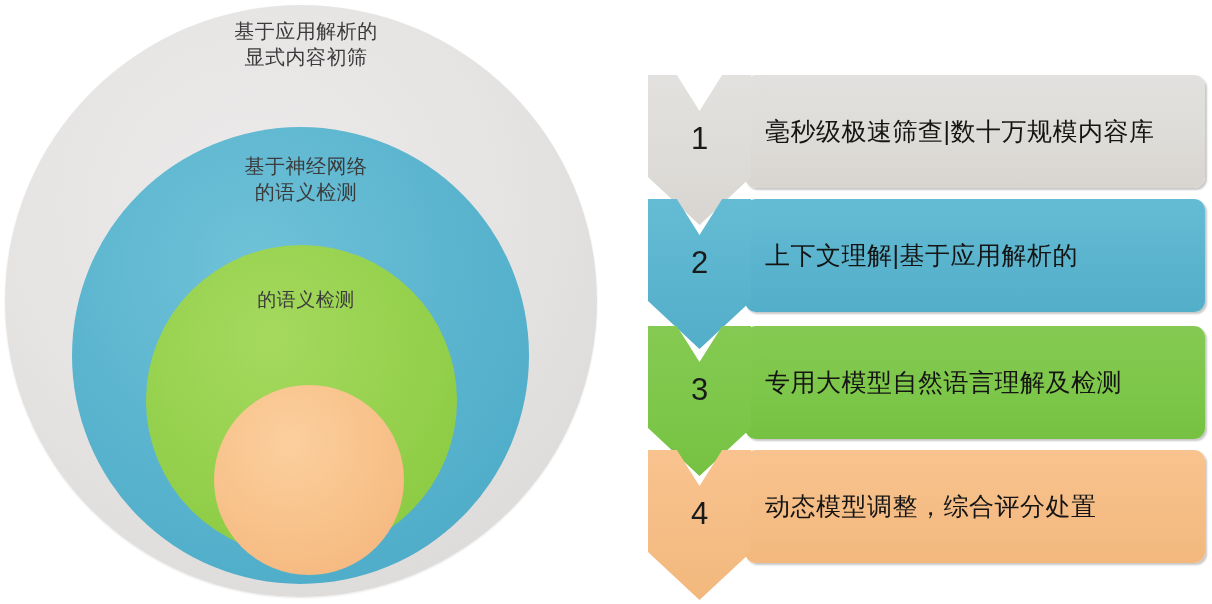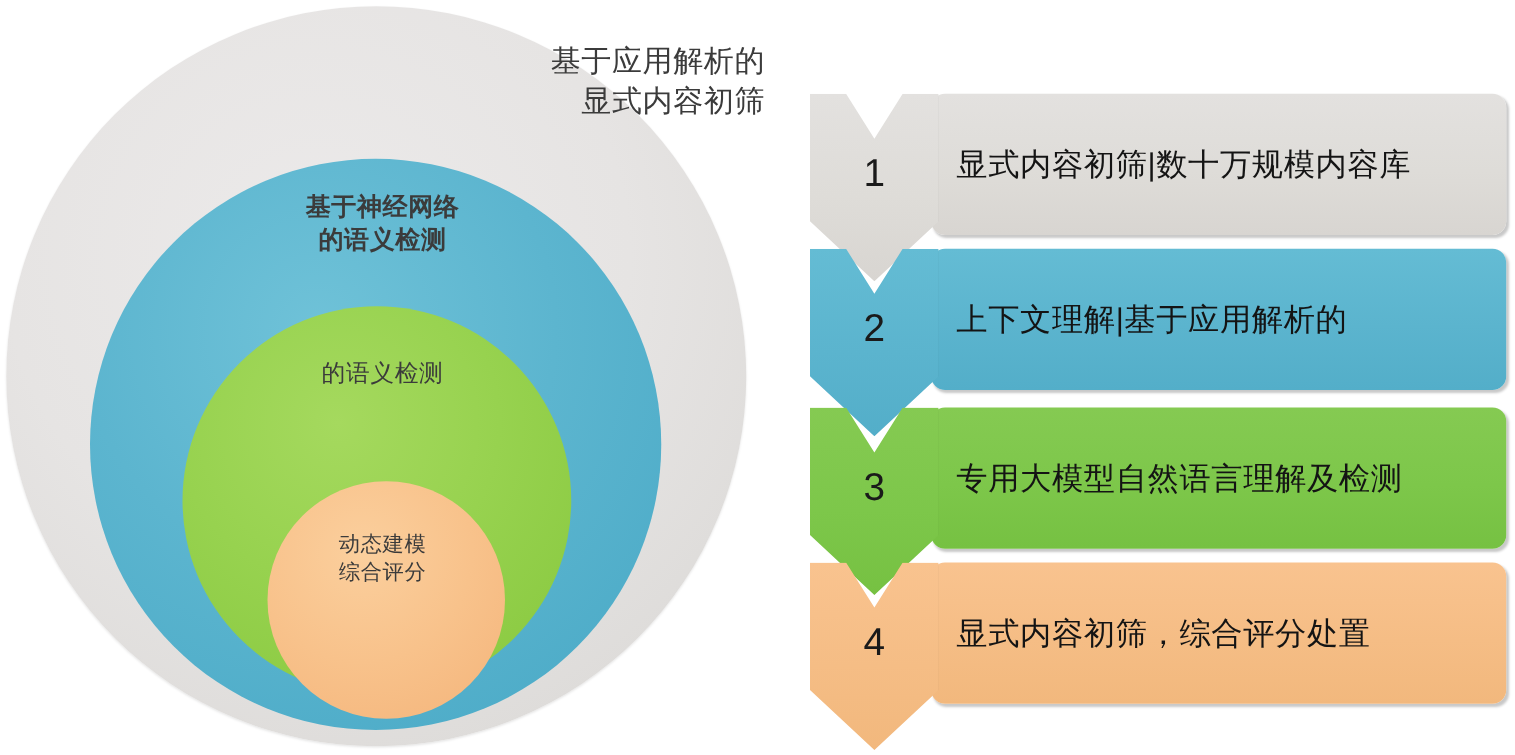--- a/index.html
+++ b/index.html
@@ -59,22 +59,22 @@
     left: 146px; top: 245px;
     width: 311px; height: 311px;
     background: radial-gradient(circle at 40% 30%, #a5d95e 0%, #97d24f 45%, #8ccb43 82%, #85c63e 100%);
   }
   .ring-orange {
     left: 214px; top: 385px;
     width: 190px; height: 190px;
     background: radial-gradient(circle at 40% 30%, #fbcf9d 0%, #f8c28b 50%, #f5b87f 85%, #f3b479 100%);
   }
 
-  .label-outer  { top: 34px;  font-size: 24px; text-align: right; }
-  .label-blue   { top: 153px; font-size: 20px; font-weight: bold; }
+  .label-outer  { top: 18px;  font-size: 20px; }
+  .label-blue   { top: 153px; font-size: 20px; }
   .label-green  { top: 287px; font-size: 19px; }
   .label-orange { top: 425px; font-size: 17px; }
 
   
   .steps-panel {
     position: absolute;
     left: 612px; top: 0;
     width: 600px;
     height: 604px;
   }
@@ -144,48 +144,46 @@
     <div class="ring ring-outer"></div>
     <div class="ring ring-blue"></div>
     <div class="ring ring-green"></div>
     <div class="ring ring-orange"></div>
 
     <div class="ring-label label-outer">基于应用解析的
 显式内容初筛</div>
     <div class="ring-label label-blue">基于神经网络
 的语义检测</div>
     <div class="ring-label label-green">的语义检测</div>
-    <div class="ring-label label-orange">动态建模
-综合评分</div>
   </div>
 
   <div class="steps-panel">
 
     <div class="step-row row-1">
       <div class="bar c-gray"></div>
       <div class="chev c-gray"></div>
       <div class="chev-num" style="top:48px;">1</div>
-      <div class="bar-text">显式内容初筛|数十万规模内容库</div>
+      <div class="bar-text">毫秒级极速筛查|数十万规模内容库</div>
     </div>
 
     <div class="step-row row-2">
       <div class="bar c-blue"></div>
       <div class="chev c-blue"></div>
       <div class="chev-num" style="top:48px;">2</div>
       <div class="bar-text">上下文理解|基于应用解析的</div>
     </div>
 
     <div class="step-row row-3">
       <div class="bar c-green"></div>
       <div class="chev c-green"></div>
       <div class="chev-num" style="top:48px;">3</div>
       <div class="bar-text">专用大模型自然语言理解及检测</div>
     </div>
 
     <div class="step-row row-4">
       <div class="bar c-orange"></div>
       <div class="chev c-orange"></div>
       <div class="chev-num" style="top:48px;">4</div>
-      <div class="bar-text">显式内容初筛，综合评分处置</div>
+      <div class="bar-text">动态模型调整，综合评分处置</div>
     </div>
 
   </div>
 </div>
 
 </body></html>

